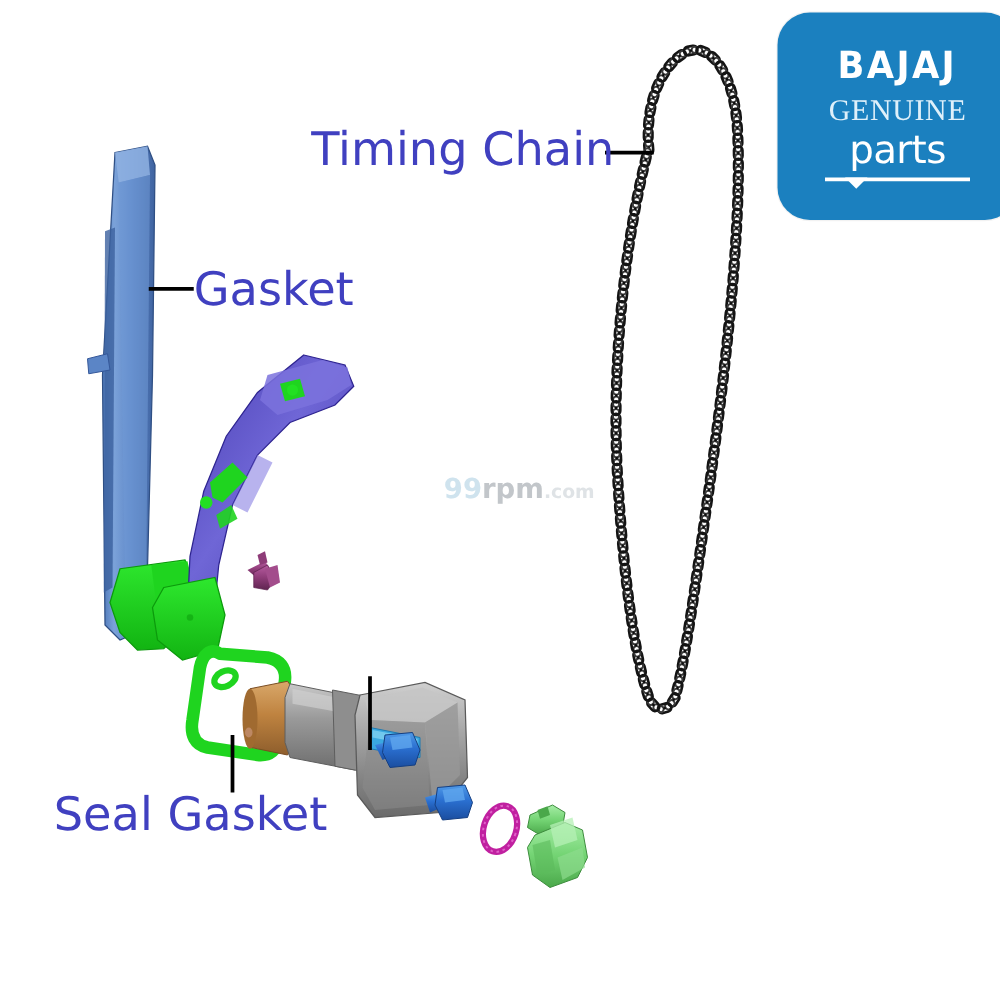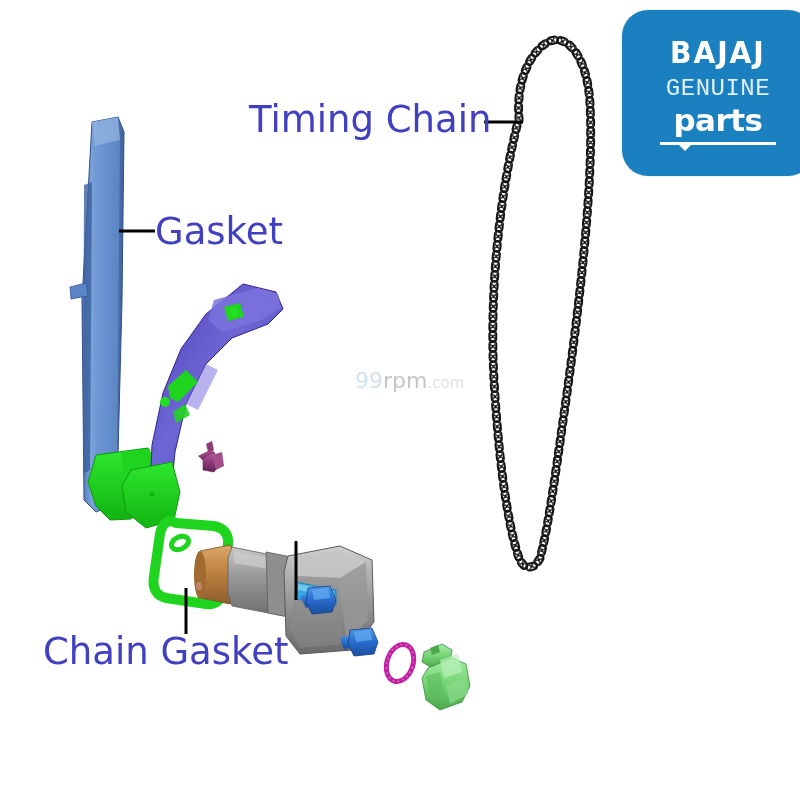--- a/index.html
+++ b/index.html
@@ -65,31 +65,31 @@
     font-family: "DejaVu Sans", sans-serif;
     font-weight: bold;
     font-size: 30px;
     letter-spacing: 2px;
     line-height: 1;
     transform: scaleX(0.94);
     margin-bottom: 9px;
   }
   .logo-genuine {
     color: #dff0fa;
-    font-family: Liberation Mono, monospace;
+    font-family: Liberation Serif, serif;
     font-weight: 400;
     font-size: 24px;
     letter-spacing: 0.5px;
     line-height: 1;
     margin-bottom: 4px;
   }
   .logo-parts {
     color: #ffffff;
     font-family: "DejaVu Sans", sans-serif;
-    font-weight: bold;
+    font-weight: normal;
     font-size: 31px;
     letter-spacing: -0.5px;
     line-height: 1;
     margin-bottom: 2px;
   }
   .logo-underline {
     width: 116px;
     height: 14px;
     position: relative;
   }
@@ -106,24 +106,24 @@
     width: 0; height: 0;
     border-left: 9px solid transparent;
     border-right: 9px solid transparent;
     border-top: 9px solid #ffffff;
   }
 
   
   #watermark {
     position: absolute;
     left: 355px;
-    top: 370px;
+    top: 381px;
     font-family: "DejaVu Sans", sans-serif;
     font-size: 22px;
-    font-weight: normal;
+    font-weight: bold;
     letter-spacing: 0px;
     line-height: 1;
     user-select: none;
   }
   #watermark .wm-99   { color: #cfe3ee; }
   #watermark .wm-rpm  { color: #c2c6ca; }
   #watermark .wm-com  { color: #dfe3e6; font-size: 15px; }
 </style>
 </head>
 <body>
@@ -616,21 +616,21 @@
       <line x1="296" y1="541" x2="296" y2="600"></line>
       <line x1="186" y1="588" x2="186" y2="634"></line>
     </g>
   </svg>
 
   <div class="callout-label" id="label-timing-chain">Timing Chain</div>
 
   <div class="callout-label" id="label-guides">Gasket</div>
 
 
-  <div class="callout-label" id="label-seal-gasket">Chain Gasket</div>
+  <div class="callout-label" id="label-seal-gasket">Seal Gasket</div>
 
   <div id="watermark">
     <span class="wm-99">99</span><span class="wm-rpm">rpm</span><span class="wm-com">.com</span>
   </div>
 
   <div id="brand-logo">
     <div class="logo-inner">
       <div class="logo-bajaj">BAJAJ</div>
       <div class="logo-genuine">GENUINE</div>
       <div class="logo-parts">parts</div>

